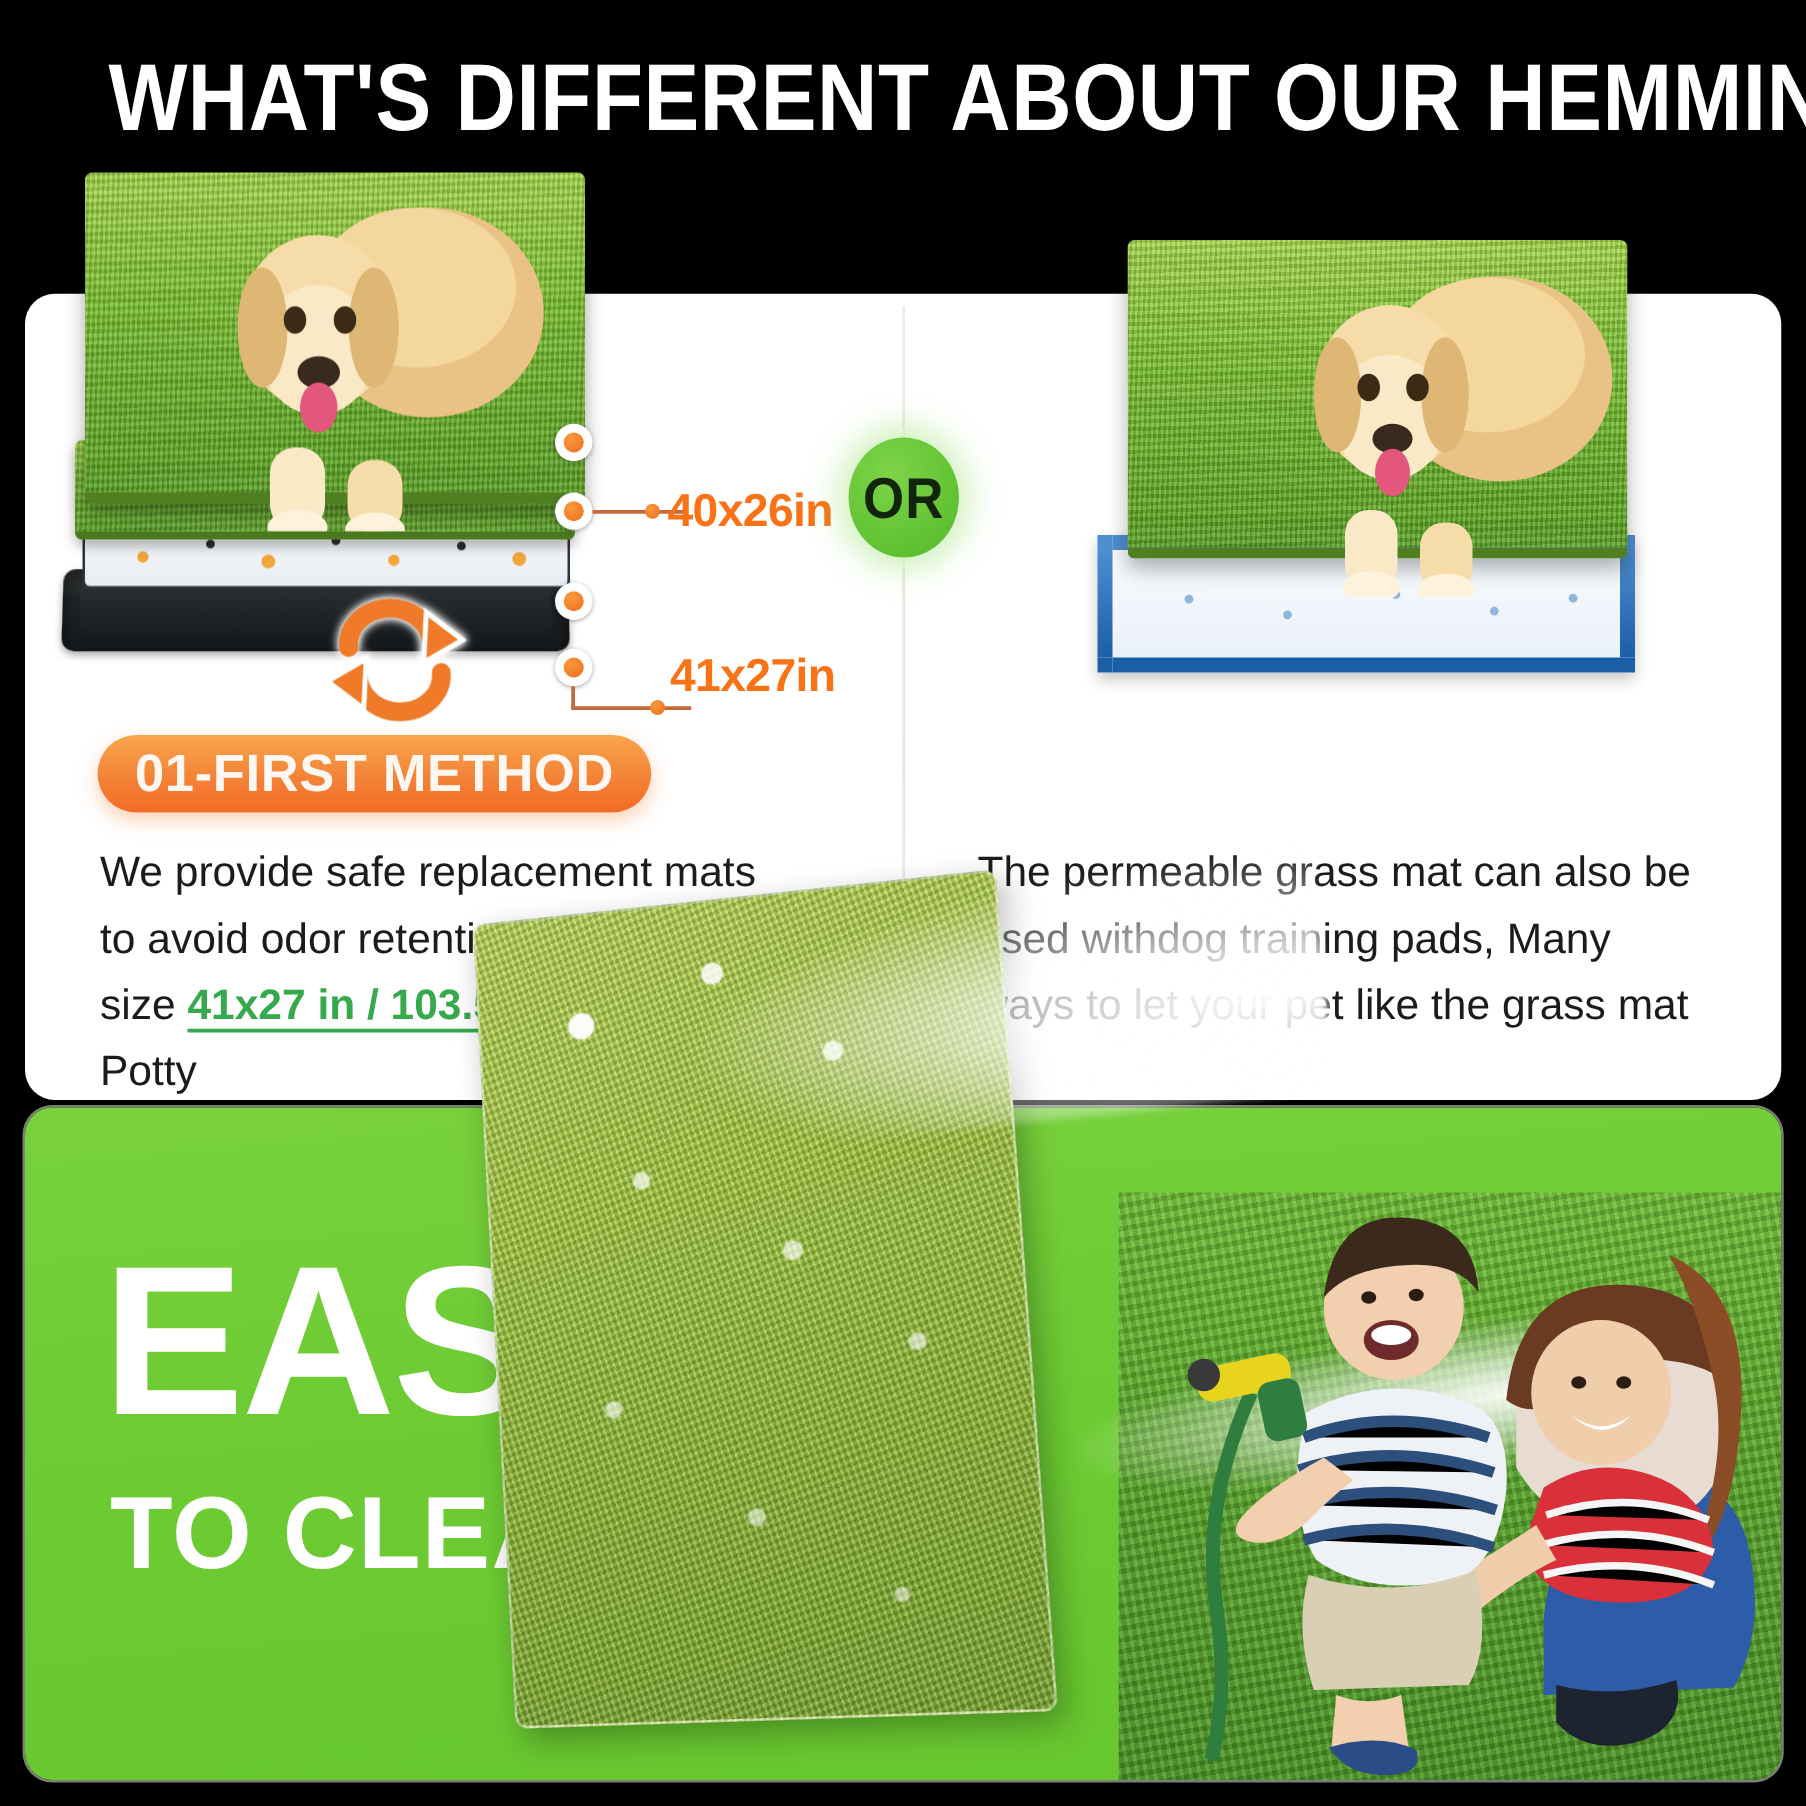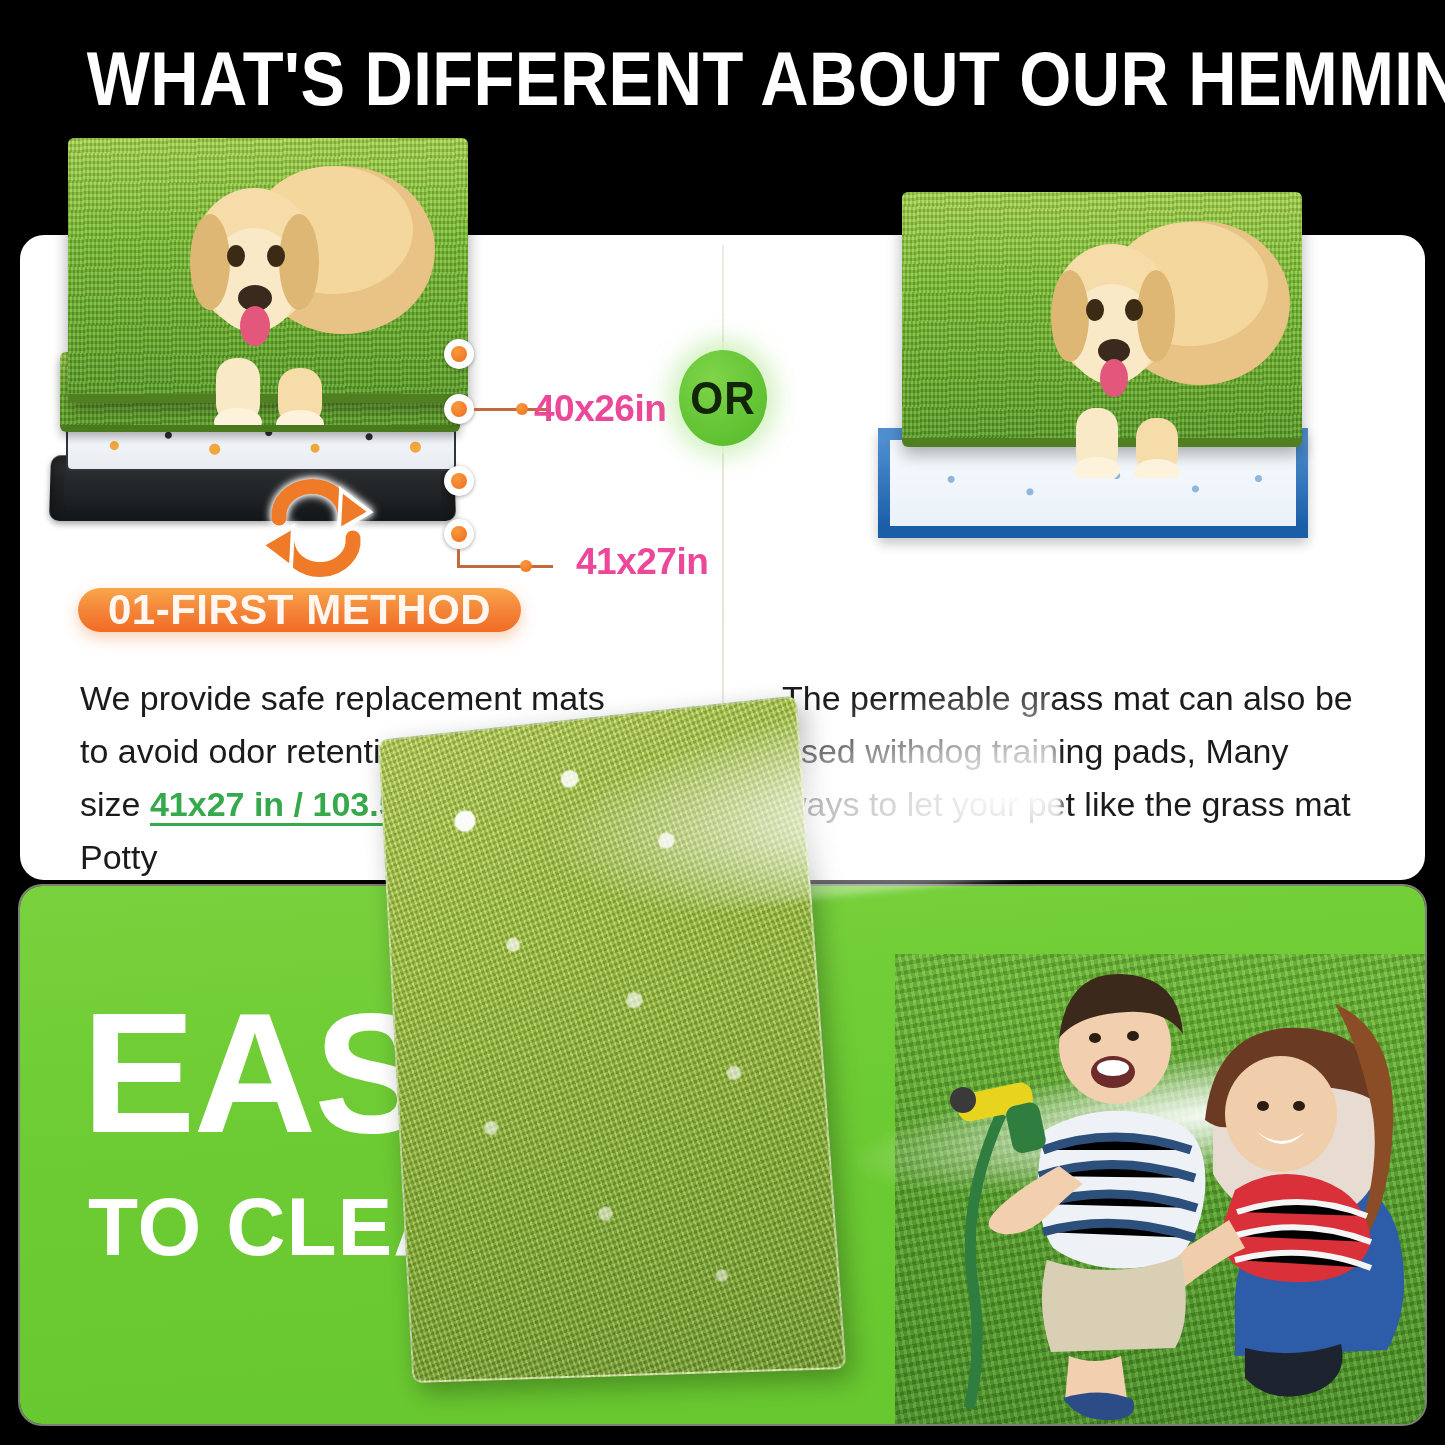--- a/index.html
+++ b/index.html
@@ -135,21 +135,21 @@
     border-radius:50%;
     background: radial-gradient(circle at 35% 30%, #f79a3c, #ef6c1e);
   }
   .cal-small {
     position:absolute; width:12px; height:12px; border-radius:50%;
     background: radial-gradient(circle at 35% 30%, #f79a3c, #ef6c1e);
   }
   .cal-line { position:absolute; background:#c4693a; }
   .cal-label {
     position: absolute;
-    color: #ec4899;
+    color: #f97316;
     font-weight: bold;
     font-size: 37px;
     letter-spacing: -0.5px;
     white-space: nowrap;
   }
 
   
   #right-photo { position:absolute; left:860px; top:150px; width:480px; height:400px; }
   .pad-blue {
     position:absolute; left:18px; top:278px; width:430px; height:110px;
@@ -250,21 +250,21 @@
     width: 520px; height: 200px;
     background: radial-gradient(ellipse at 90% 60%, rgba(255,255,255,0.98) 0%, rgba(255,255,255,0.75) 26%, rgba(255,255,255,0.0) 70%);
     transform: rotate(-6deg);
     filter: blur(3px);
     pointer-events:none;
   }
 
   
   .method-badge {
     position: absolute;
-    height: 44px;
+    height: 62px;
     padding: 0 30px;
     border-radius: 34px;
     background: linear-gradient(180deg,#f8a64b 0%,#f4873a 48%,#f26b24 100%);
     box-shadow: 0 6px 16px rgba(242,120,40,0.35);
     display: flex; align-items: center; justify-content: center;
     color: #fff8f2;
     font-family: "Liberation Sans Narrow", "Liberation Sans", sans-serif;
     font-weight: bold;
     font-size: 42px;
     letter-spacing: 0.5px;
@@ -335,21 +335,21 @@
   <div class="cal-small" style="left:516px; top:403px;"></div>
   <div class="cal-label" style="left:534px; top:388px;">40x26in</div>
 
   <div class="cal-dot" style="left:444px; top:339px;"></div>
   <div class="cal-dot" style="left:444px; top:466px;"></div>
 
   <div class="cal-dot" style="left:444px; top:519px;"></div>
   <div class="cal-line" style="left:457px; top:549px; width:3px; height:18px;"></div>
   <div class="cal-line" style="left:457px; top:565px; width:96px; height:3px;"></div>
   <div class="cal-small" style="left:520px; top:560px;"></div>
-  <div class="cal-label" style="left:536px; top:541px;margin-left:40px;">41x27in</div>
+  <div class="cal-label" style="left:536px; top:520px;">41x27in</div>
 
   <div id="or-badge">
     <span>OR</span>
   </div>
 
   <div id="right-photo">
     <div class="pad-blue"></div>
     <div class="grass grass-right"></div>
     <svg id="dog-right" viewBox="0 0 280 290">
       <ellipse cx="180" cy="115" rx="90" ry="82" fill="#e8c385"></ellipse>

